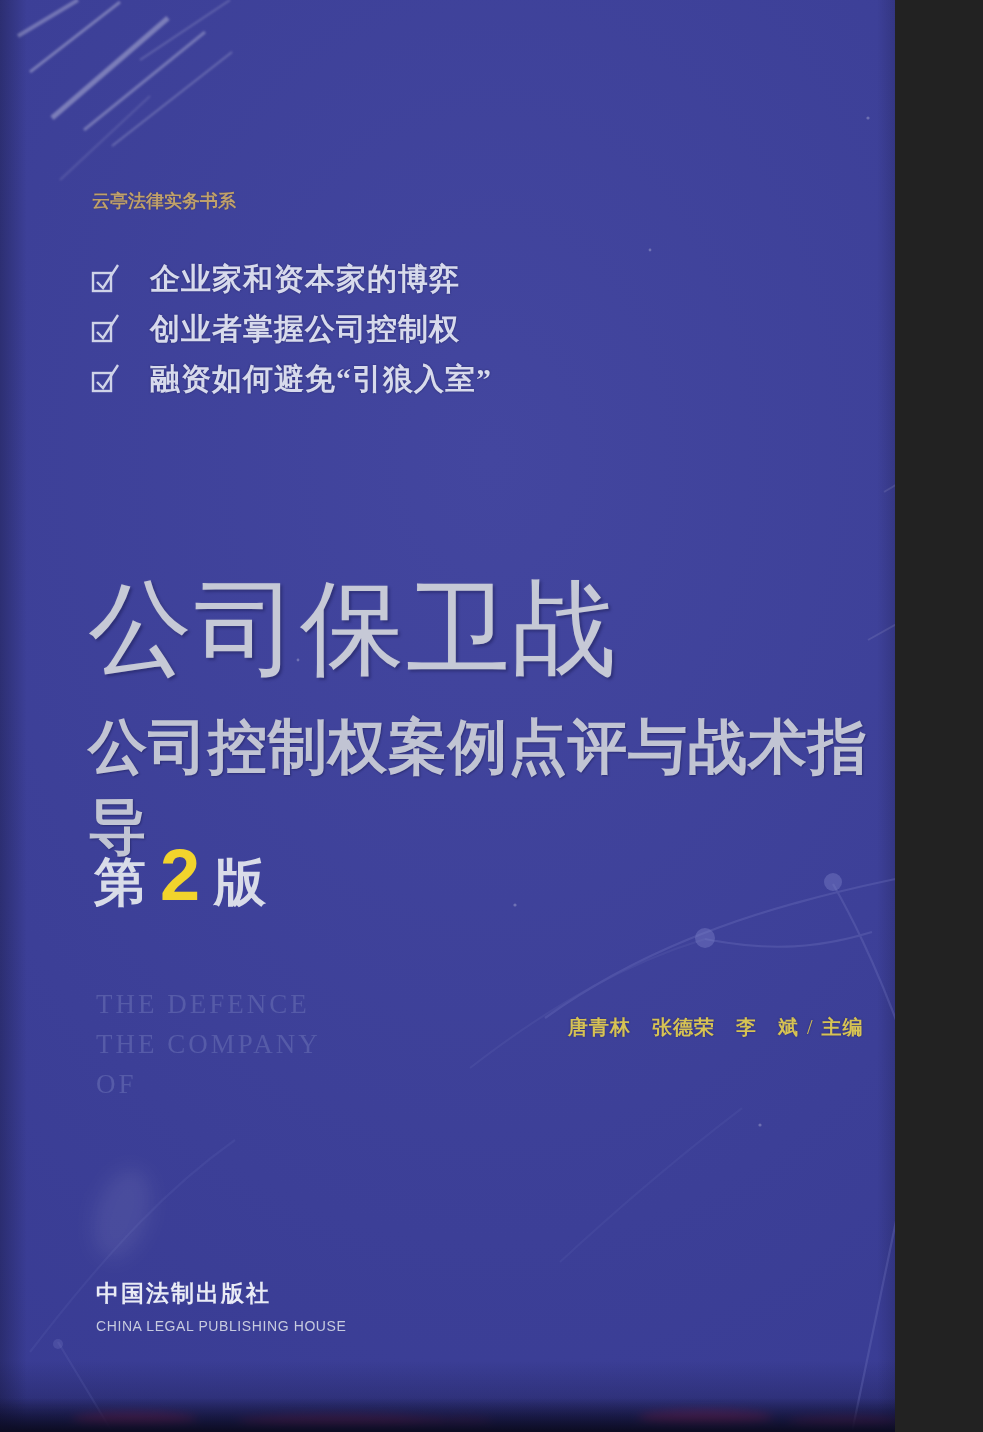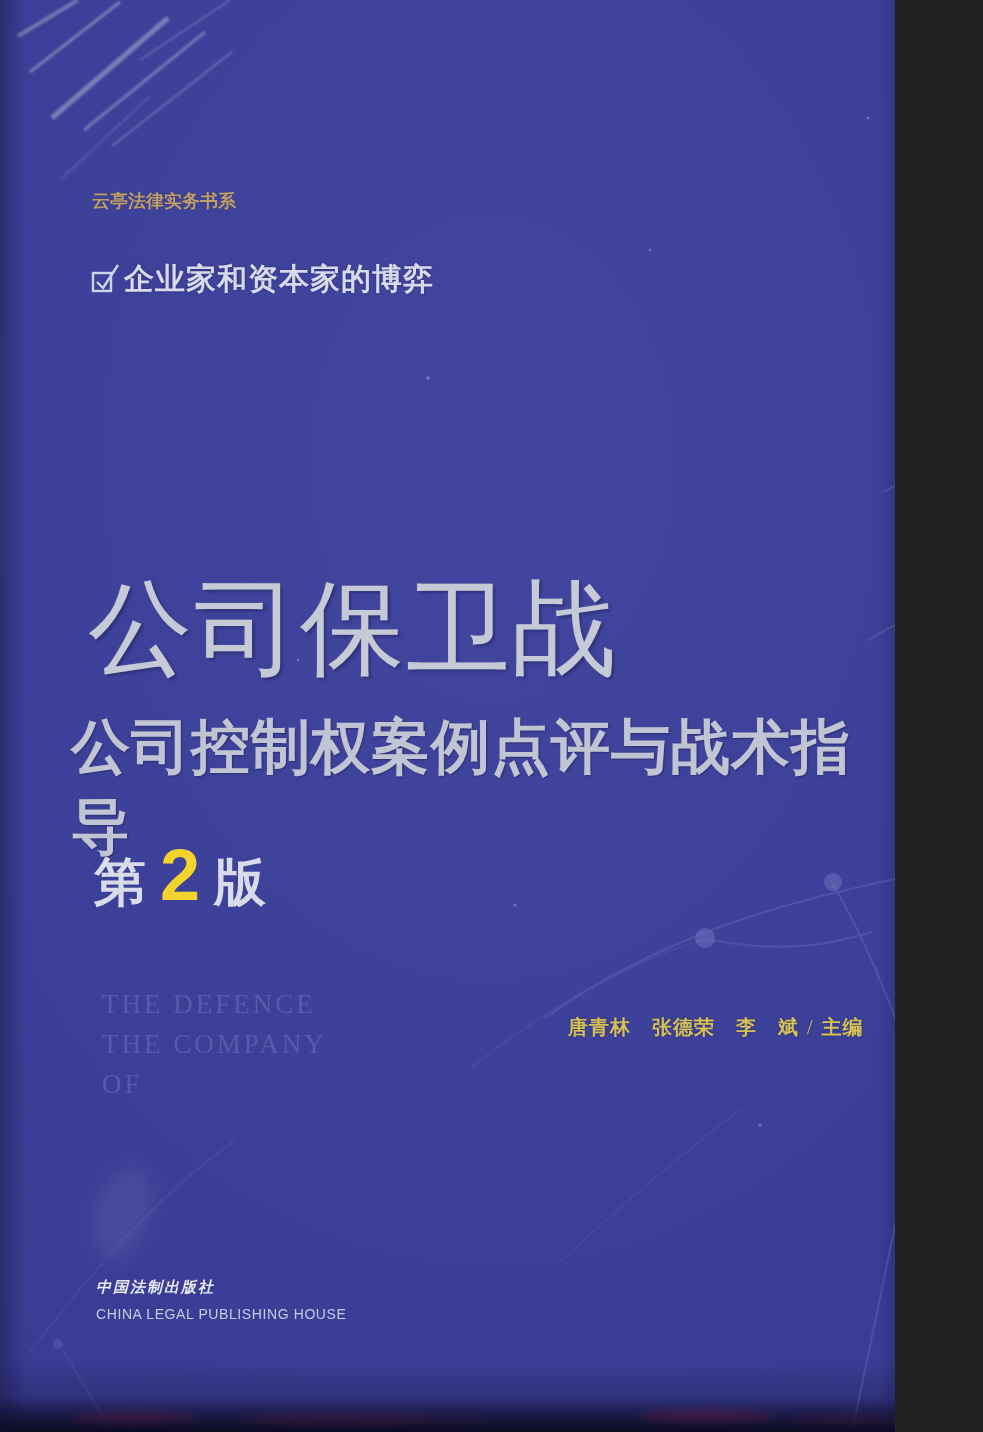--- a/index.html
+++ b/index.html
@@ -19,65 +19,65 @@
 
   .series{
     left:92px;top:189px;
     font-size:18px;font-weight:bold;
     font-family:"Liberation Serif", serif;
     color:#bfa06c;letter-spacing:0px;
     text-shadow:0 0 1px rgba(0,0,0,.4);
   }
 
   .points{left:90px;top:261px;list-style:none;margin:0;padding:0;}
-  .points li{display:flex;align-items:center;gap:4px;height:36px;margin-bottom:14px;color:#d7daec;}
+  .points li{display:flex;align-items:center;gap:30px;height:36px;margin-bottom:14px;color:#d7daec;}
   .points .txt{
     font-size:30px;font-weight:bold;letter-spacing:1px;
     font-family:"Liberation Serif", serif;
     text-shadow:0 0 2px rgba(20,20,70,.6);
   }
   .cbx{width:30px;height:34px;color:#cfd3e8;flex:0 0 auto;}
 
   .title{
     left:88px;top:560px;margin:0;
     font-size:104px;font-weight:normal;letter-spacing:2px;
     font-family:"Liberation Serif", serif;
     color:#c6c9d6;
     text-shadow:0 0 2px rgba(255,255,255,.12), 2px 2px 3px rgba(10,10,50,.35);
   }
   .subtitle{
-    left:71px;top:708px;margin:0;
+    left:88px;top:708px;margin:0;
     font-size:59px;font-weight:bold;letter-spacing:1px;
     font-family:"Liberation Serif", serif;
     color:#c1c4d3;
     text-shadow:1px 1px 2px rgba(10,10,50,.35);
   }
 
   .edition{left:94px;top:834px;display:flex;align-items:baseline;gap:14px;}
   .edition .cn{font-size:52px;font-weight:bold;color:#d9dce8;font-family:"Liberation Sans", sans-serif;}
   .edition .num{font-size:72px;font-weight:bold;color:#f2d42c;font-family:"Liberation Sans", sans-serif;}
 
   .en-title{
-    left:102px;top:984px;
+    left:96px;top:984px;
     font-family:"Liberation Serif", serif;
     font-size:27px;letter-spacing:3px;line-height:40px;
     color:#565ba8;
   }
 
   .authors{
     left:568px;top:1014px;
     font-size:20px;font-weight:bold;
     font-family:"Liberation Serif", serif;
     color:#d6c254;letter-spacing:1px;
     text-shadow:0 0 2px rgba(20,20,70,.5);
   }
   .authors .sep{margin:0 8px;font-weight:normal;}
 
   .publisher{left:96px;top:1278px;}
-  .pub-cn{font-size:15px;font-weight:bold;color:#e9ebf5;letter-spacing:2px;font-style:italic;}
+  .pub-cn{font-size:23px;font-weight:bold;color:#e9ebf5;letter-spacing:2px;}
   .pub-en{margin-top:9px;font-size:14px;font-weight:normal;color:#c7cbdf;letter-spacing:0.6px;}
 
   .bottom-shade{
     position:absolute;z-index:3;left:0;bottom:0;width:983px;height:34px;
     background:linear-gradient(180deg, rgba(10,10,34,0) 0%, rgba(10,10,34,.55) 55%, #0d0d24 96%);
   }
   .blob{position:absolute;z-index:3;border-radius:50%;filter:blur(5px);background:rgba(175,45,105,.55);}
   .b1{left:72px;bottom:4px;width:125px;height:15px;}
   .b2{left:238px;bottom:3px;width:205px;height:13px;}
   .b3{left:432px;bottom:4px;width:60px;height:10px;opacity:.55;}
@@ -151,20 +151,34 @@
   <div class="layer series">云亭法律实务书系</div>
 
   <ul class="layer points">
     <li>
       <svg class="cbx" viewBox="0 0 30 34">
         <rect x="3" y="11" width="18" height="18" fill="none" stroke="currentColor" stroke-width="2.4"></rect>
         <path d="M 7,20 L 13,26 L 28,3" fill="none" stroke="currentColor" stroke-width="2.4"></path>
       </svg>
       <span class="txt">企业家和资本家的博弈</span>
     </li>
+    <li>
+      <svg class="cbx" viewBox="0 0 30 34">
+        <rect x="3" y="11" width="18" height="18" fill="none" stroke="currentColor" stroke-width="2.4"></rect>
+        <path d="M 7,20 L 13,26 L 28,3" fill="none" stroke="currentColor" stroke-width="2.4"></path>
+      </svg>
+      <span class="txt">创业者掌握公司控制权</span>
+    </li>
+    <li>
+      <svg class="cbx" viewBox="0 0 30 34">
+        <rect x="3" y="11" width="18" height="18" fill="none" stroke="currentColor" stroke-width="2.4"></rect>
+        <path d="M 7,20 L 13,26 L 28,3" fill="none" stroke="currentColor" stroke-width="2.4"></path>
+      </svg>
+      <span class="txt">融资如何避免“引狼入室”</span>
+    </li>
   </ul>
 
   <h1 class="layer title">公司保卫战</h1>
 
   <h2 class="layer subtitle">公司控制权案例点评与战术指导</h2>
 
   <div class="layer edition">
     <span class="cn">第</span>
     <span class="num">2</span>
     <span class="cn">版</span>

